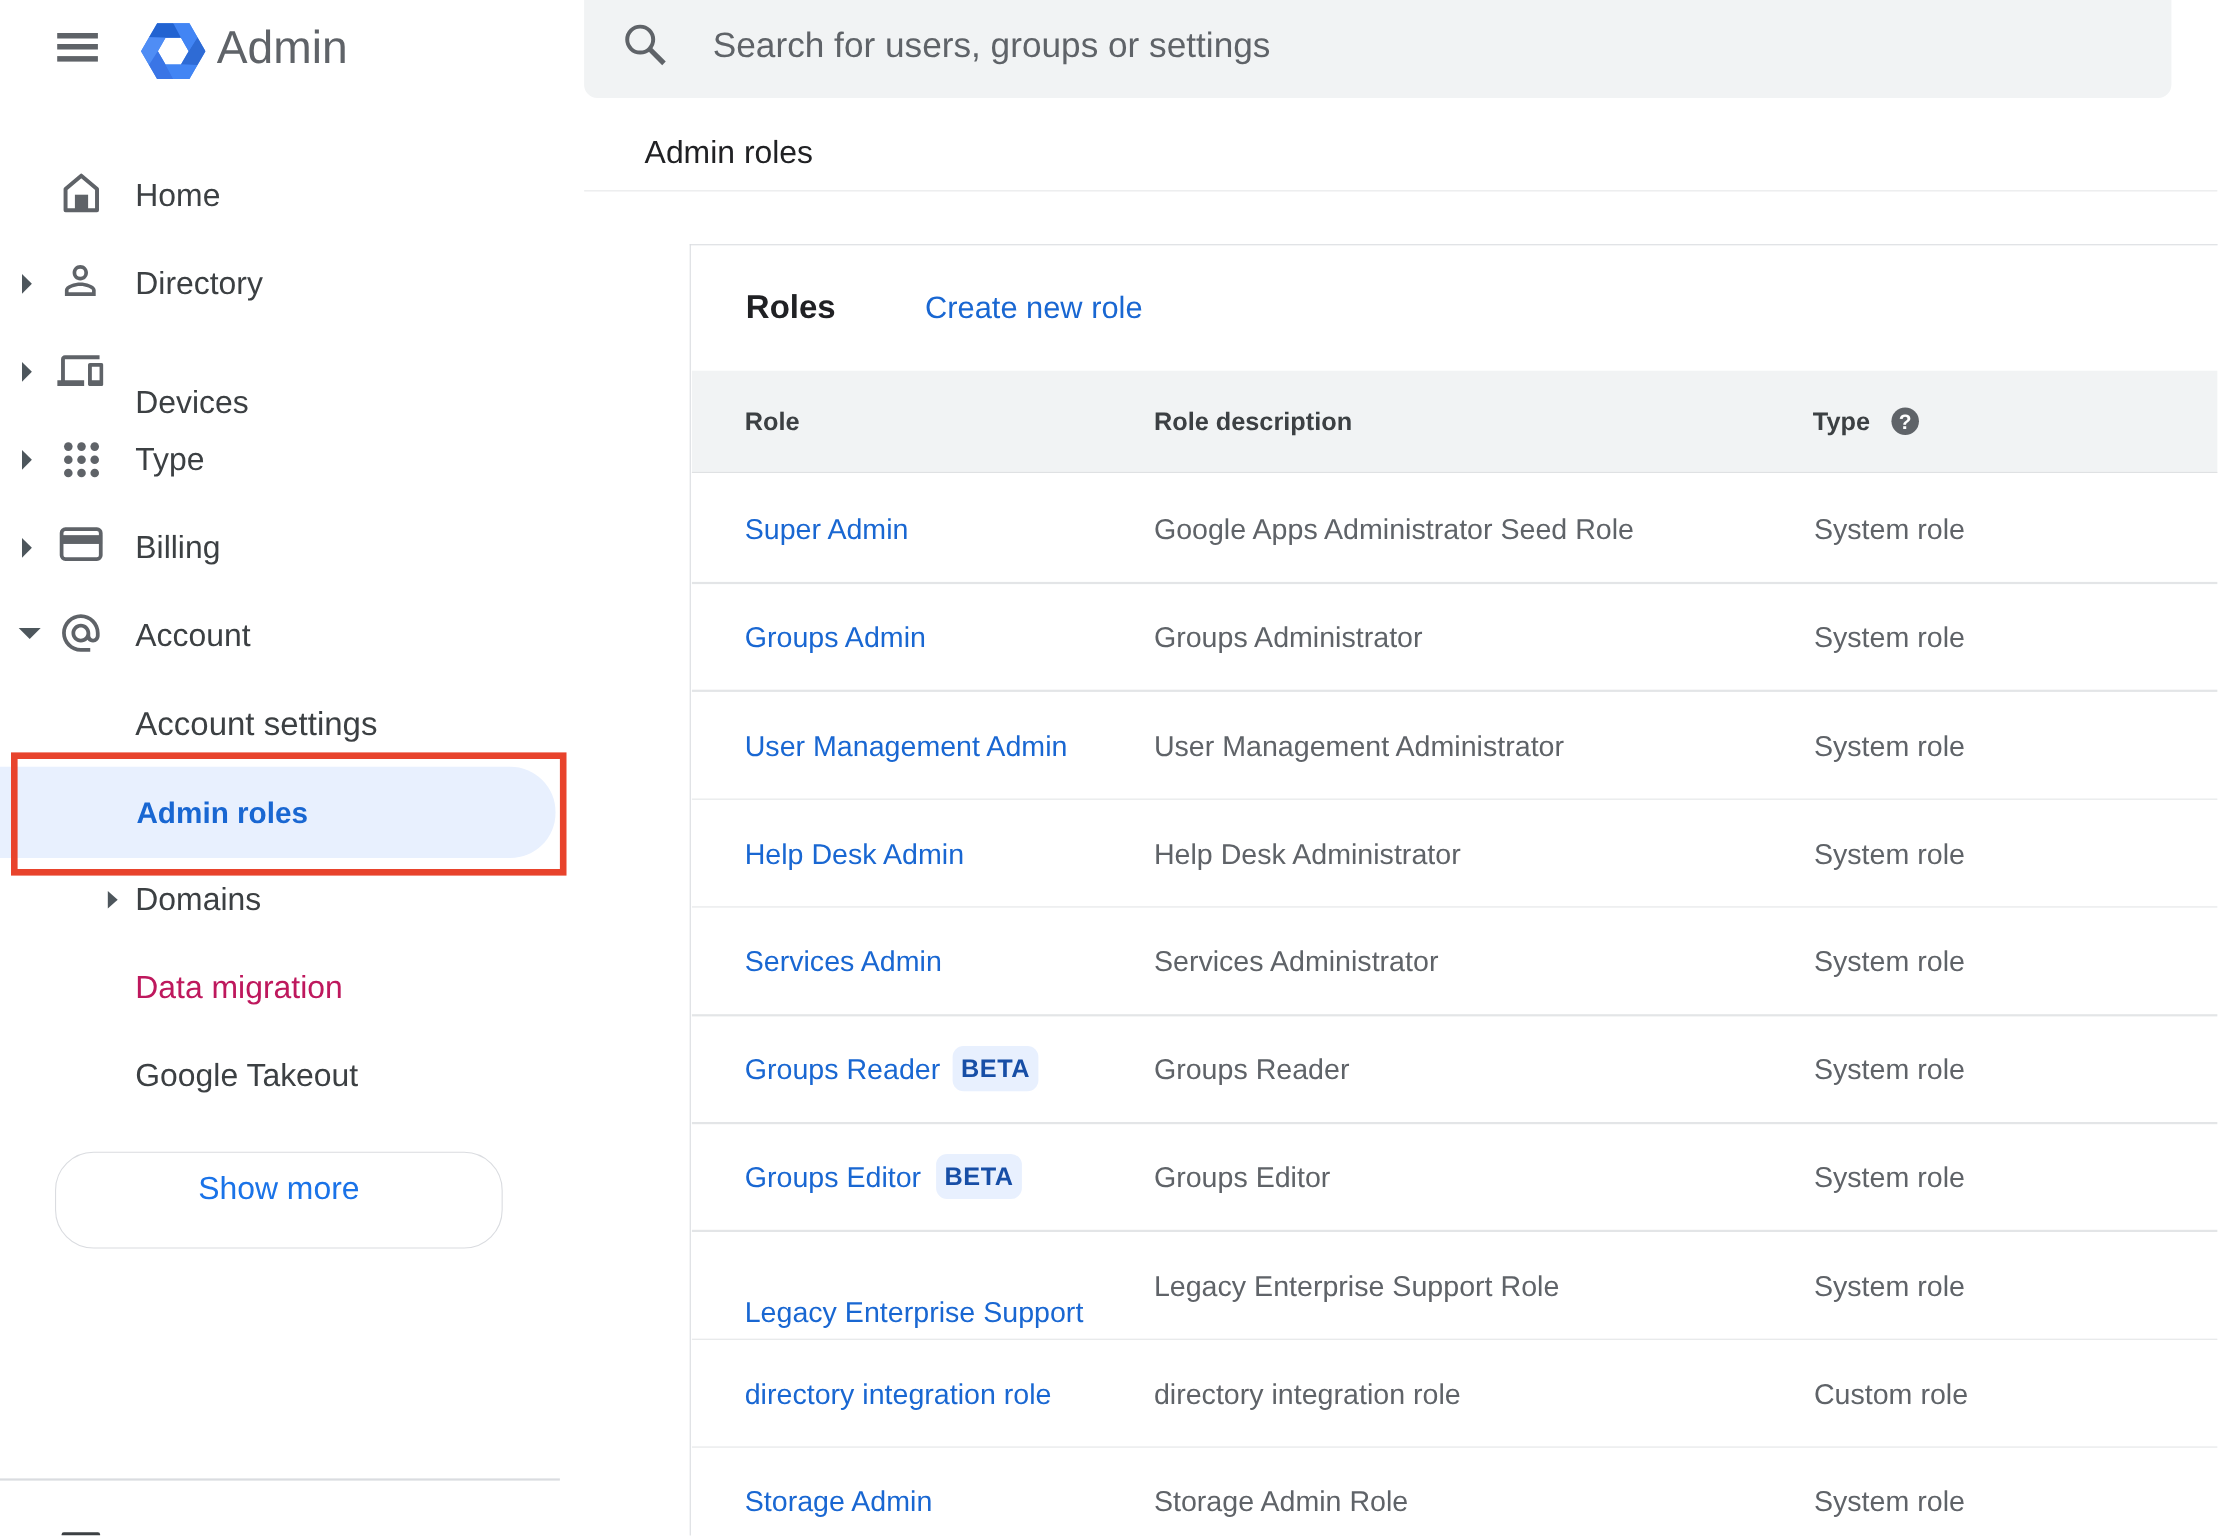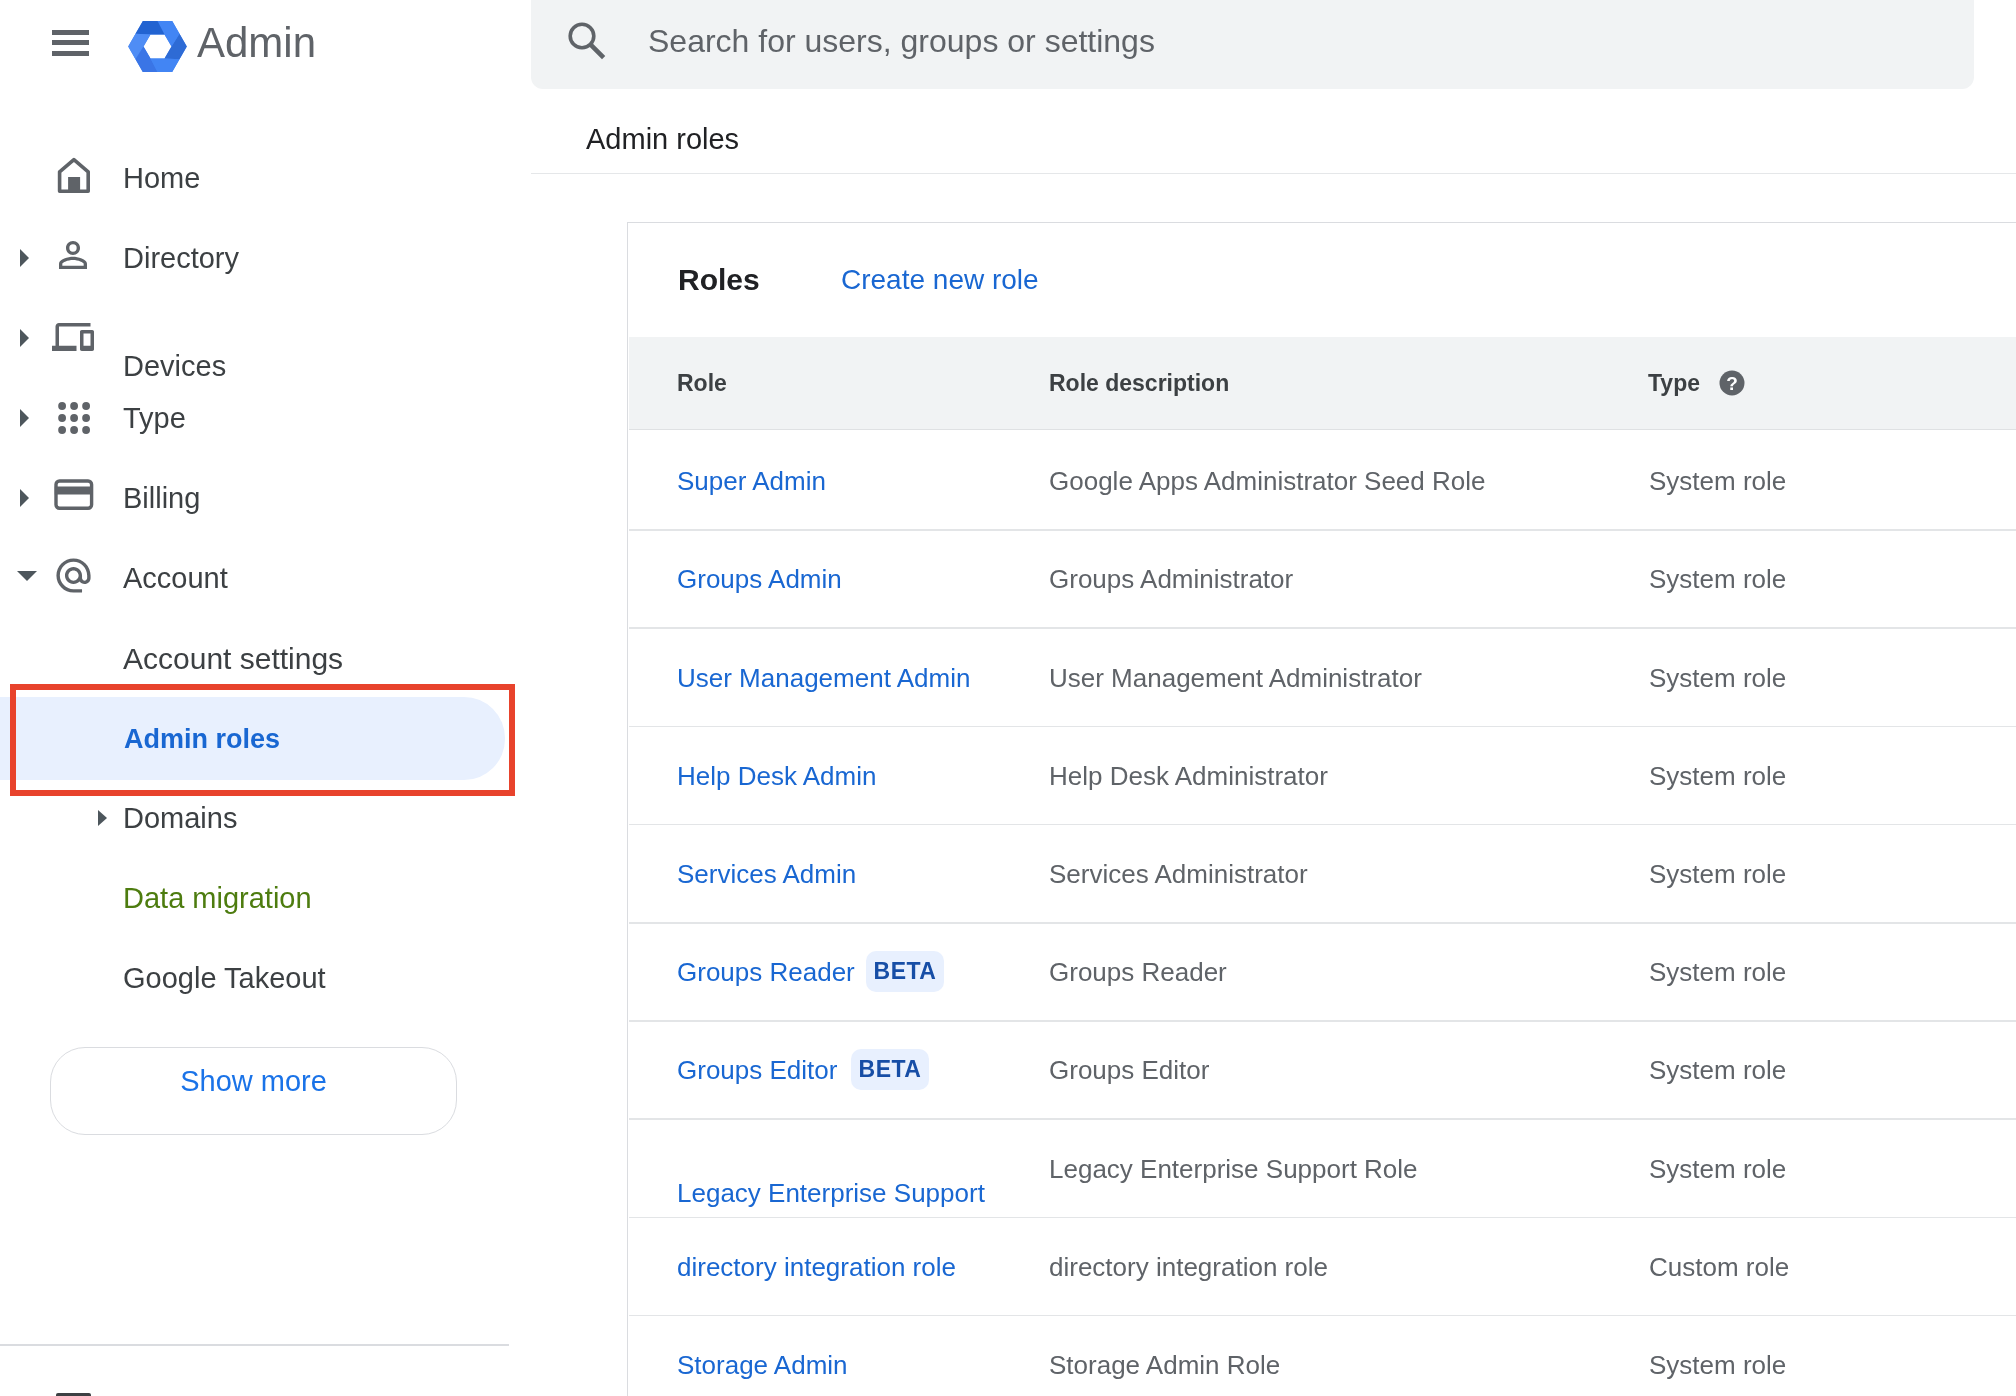--- a/index.html
+++ b/index.html
@@ -65,21 +65,21 @@
 <div style="position:absolute;left:123px;top:483.8px;font-size:29px;line-height:29px;color:#3c4043;font-weight:400;white-space:nowrap;">Billing</div>
 <div class="abs" style="left:17px;top:570.8px;width:0;height:0;border-top:10.5px solid #4d565c;border-left:10.5px solid transparent;border-right:10.5px solid transparent;"></div>
 <svg class="abs" style="left:53px;top:555.0px;" width="41" height="41" viewBox="0 0 24 24" fill="#5f6368">
     <path d="M12 2C6.48 2 2 6.48 2 12s4.48 10 10 10h5v-2h-5c-4.34 0-8-3.66-8-8s3.66-8 8-8 8 3.66 8 8v1.43c0 .79-.71 1.57-1.5 1.57s-1.5-.78-1.5-1.57V12c0-2.76-2.24-5-5-5s-5 2.24-5 5 2.24 5 5 5c1.38 0 2.64-.56 3.54-1.47.65.89 1.77 1.47 2.96 1.47 1.97 0 3.5-1.6 3.5-3.57V12c0-5.52-4.48-10-10-10zm0 13c-1.66 0-3-1.34-3-3s1.34-3 3-3 3 1.34 3 3-1.34 3-3 3z"></path>
   </svg>
 <div style="position:absolute;left:123px;top:563.8px;font-size:29px;line-height:29px;color:#3c4043;font-weight:400;white-space:nowrap;">Account</div>
 <div style="position:absolute;left:123px;top:643.8px;font-size:30px;line-height:29px;color:#3c4043;font-weight:400;white-space:nowrap;">Account settings</div>
 <div style="position:absolute;left:124px;top:725.5px;font-size:27px;line-height:27px;color:#1967d2;font-weight:700;white-space:nowrap;">Admin roles</div>
 <div class="abs" style="left:98px;top:810.0px;width:0;height:0;border-left:9px solid #4d565c;border-top:8.0px solid transparent;border-bottom:8.0px solid transparent;"></div>
 <div style="position:absolute;left:123px;top:803.8px;font-size:29px;line-height:29px;color:#3c4043;font-weight:400;white-space:nowrap;">Domains</div>
-<div style="position:absolute;left:123px;top:883.8px;font-size:29px;line-height:29px;color:#4d7c0f;font-weight:400;white-space:nowrap;">Data migration</div>
+<div style="position:absolute;left:123px;top:883.8px;font-size:29px;line-height:29px;color:#be185d;font-weight:400;white-space:nowrap;">Data migration</div>
 <div style="position:absolute;left:123px;top:963.8px;font-size:29px;line-height:29px;color:#3c4043;font-weight:400;white-space:nowrap;">Google Takeout</div>
 <div class="abs" style="left:50px;top:1047px;width:407px;height:88px;border:1.5px solid #dadce0;border-radius:35px;box-sizing:border-box;text-align:center;line-height:66px;font-size:29px;color:#1a73e8;font-weight:500;">Show more</div>
 <div class="abs" style="left:0;top:1344px;width:509px;height:1.5px;background:#dadce0;"></div>
 <div class="abs" style="left:56px;top:1393px;width:35px;height:3px;background:#3c4043;border-radius:2px 2px 0 0;"></div>
 <div class="abs" style="left:627px;top:222px;width:1389px;height:1174px;border-left:1.5px solid #dadce0;border-top:1.5px solid #dadce0;background:#fff;"></div>
 <div style="position:absolute;left:678px;top:264.8px;font-size:30px;line-height:30px;color:#202124;font-weight:700;white-space:nowrap;">Roles</div>
 <div style="position:absolute;left:841px;top:265.9px;font-size:28px;line-height:28px;color:#1967d2;font-weight:400;white-space:nowrap;">Create new role</div>
 <div class="abs" style="left:628.5px;top:337px;width:1387.5px;height:93px;background:#f1f3f4;border-bottom:1.5px solid #dfe1e3;box-sizing:border-box;"></div>
 <div style="position:absolute;left:677px;top:372.1px;font-size:23px;line-height:23px;color:#3c4043;font-weight:700;white-space:nowrap;">Role</div>
 <div style="position:absolute;left:1049px;top:372.1px;font-size:23px;line-height:23px;color:#3c4043;font-weight:700;white-space:nowrap;">Role description</div>

